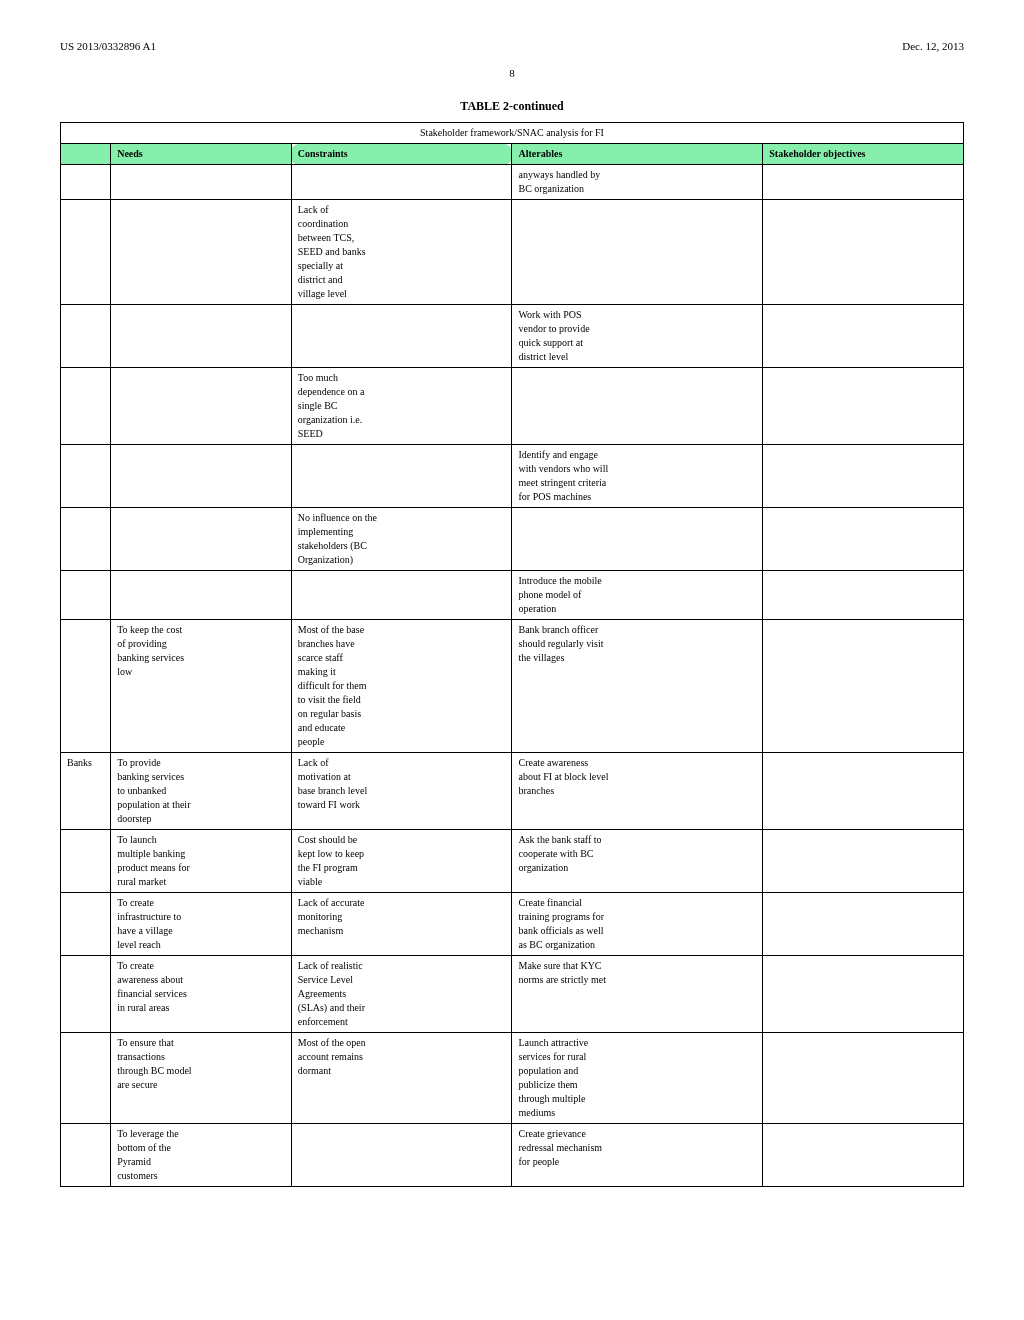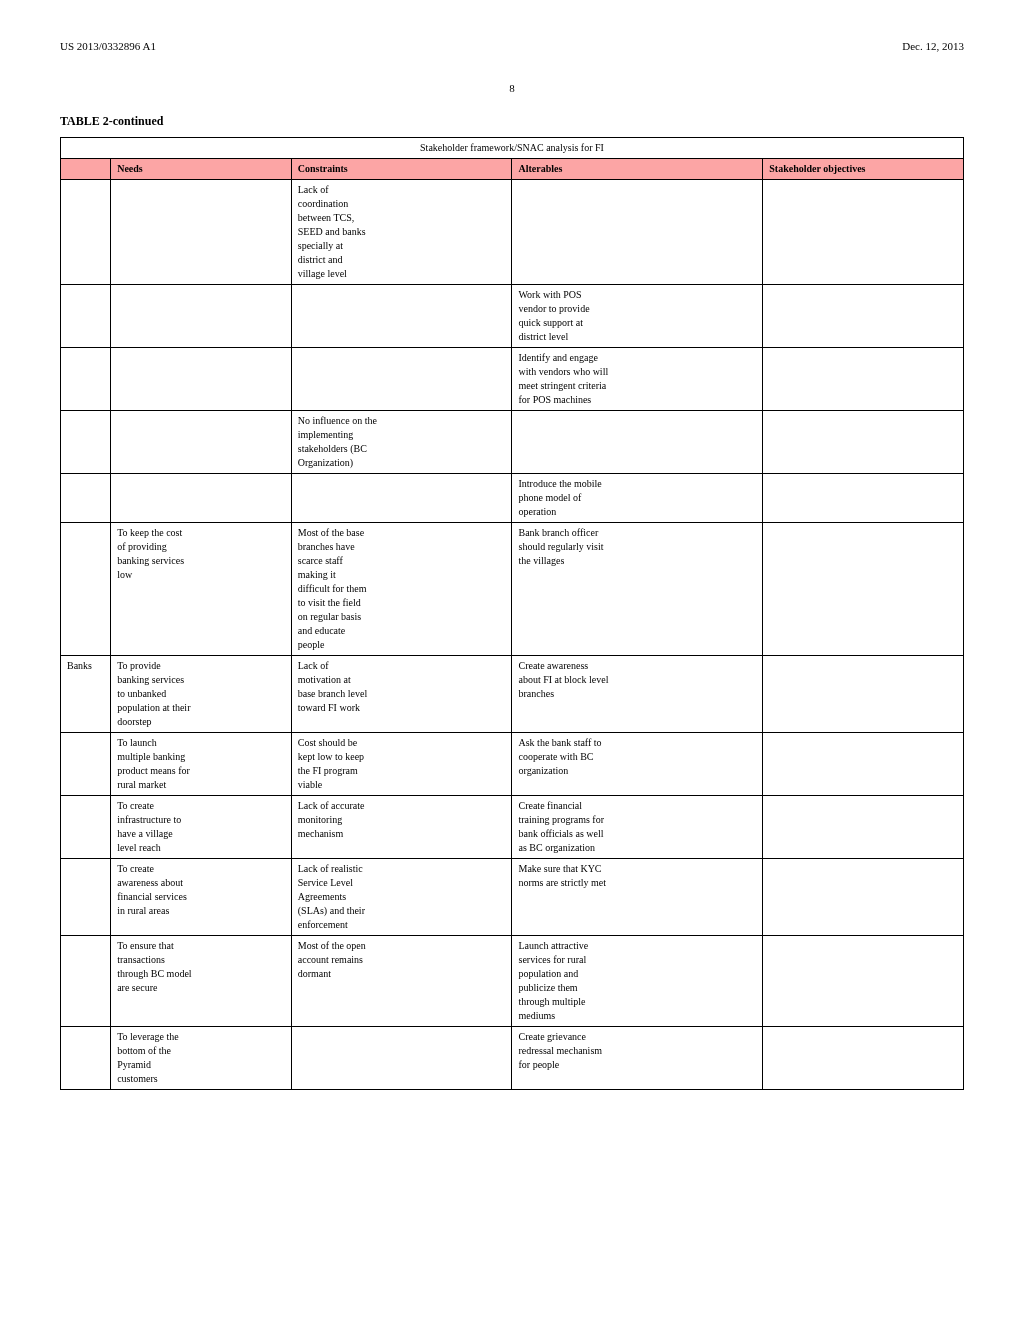--- a/index.html
+++ b/index.html
@@ -8,57 +8,57 @@
       font-family: 'Times New Roman', Times, serif;
       font-size: 11px;
       color: #000;
       width: 1024px;
       min-height: 1320px;
       padding: 40px 60px;
     }
     .page-header {
       display: flex;
       justify-content: space-between;
-      margin-bottom: 30px;
+      margin-bottom: 15px;
       text-align: center;
     }
     .page-number {
       text-align: center;
       font-size: 11px;
       margin-bottom: 20px;
     }
     .table-title {
-      text-align: left;
+      text-align: center;
       font-size: 12px;
       font-weight: bold;
       margin-bottom: 8px;
     }
     .main-table {
       width: 100%;
       border-collapse: collapse;
       font-size: 10px;
     }
     .main-table th, .main-table td {
       border: 1px solid #000;
       padding: 3px 6px;
       vertical-align: top;
       line-height: 1.4;
     }
     .main-table .header-row th {
       text-align: left;
       font-weight: bold;
-      background: #fca5a5;
+      background: #86efac;
     }
     .main-table .super-header th {
       text-align: center;
       font-weight: normal;
       border-bottom: 1px solid #000;
     }
     .col-needs { width: 18%; }
-    .col-constraints { width: 22%; }
+    .col-constraints { width: 22%; border-radius: 8px; }
     .col-alterables { width: 25%; margin-left: 24px; }
     .col-stakeholder { width: 20%; }
     .dot-col { width: 5%; }
   </style>
 </head>
 <body>
 
 <div class="page-header">
   <span>US 2013/0332896 A1</span>
   <span>Dec. 12, 2013</span>
@@ -74,37 +74,51 @@
     <th colspan="5">Stakeholder framework/SNAC analysis for FI</th>
   </tr>
   <tr class="header-row">
     <th class="dot-col"></th>
     <th class="col-needs">Needs</th>
     <th class="col-constraints">Constraints</th>
     <th class="col-alterables">Alterables</th>
     <th class="col-stakeholder">Stakeholder objectives</th>
   </tr>
 
+  <tr>
+    <td></td>
+    <td></td>
+    <td></td>
+    <td>anyways handled by<br>BC organization</td>
+    <td></td>
+  </tr>
 
   <tr>
     <td></td>
     <td></td>
     <td>Lack of<br>coordination<br>between TCS,<br>SEED and banks<br>specially at<br>district and<br>village level</td>
     <td></td>
     <td></td>
   </tr>
 
   <tr>
     <td></td>
     <td></td>
     <td></td>
     <td>Work with POS<br>vendor to provide<br>quick support at<br>district level</td>
     <td></td>
   </tr>
 
+  <tr>
+    <td></td>
+    <td></td>
+    <td>Too much<br>dependence on a<br>single BC<br>organization i.e.<br>SEED</td>
+    <td></td>
+    <td></td>
+  </tr>
 
   <tr>
     <td></td>
     <td></td>
     <td></td>
     <td>Identify and engage<br>with vendors who will<br>meet stringent criteria<br>for POS machines</td>
     <td></td>
   </tr>
 
   <tr>

